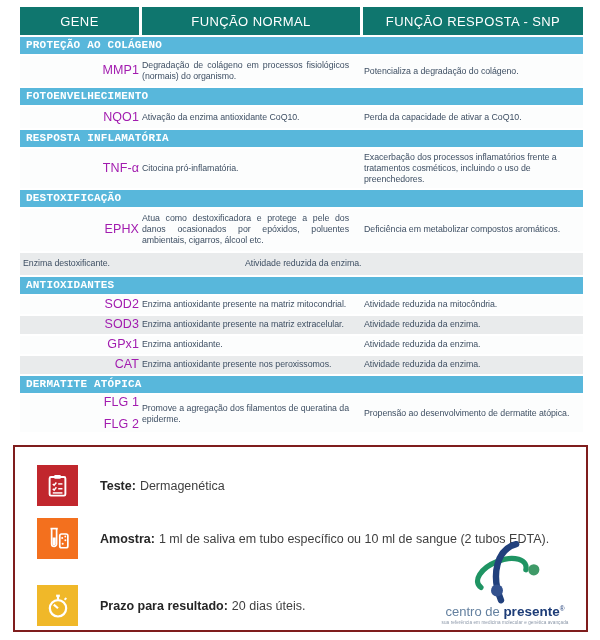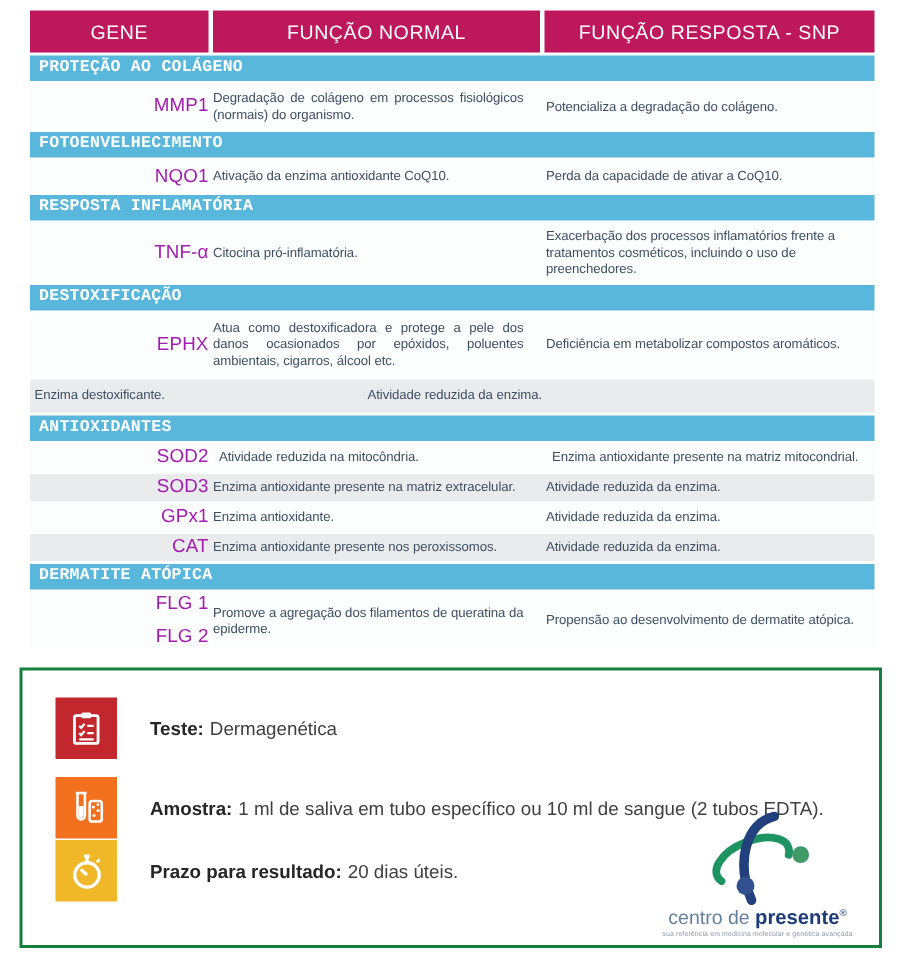--- a/index.html
+++ b/index.html
@@ -1,36 +1,36 @@
 <!DOCTYPE html>
 <html><head>
 <meta charset="utf-8">
 <style>
   html,body{margin:0;padding:0;background:#fff;}
   .page{position:relative;width:600px;height:640px;background:#fff;overflow:hidden;
         font-family:"Liberation Sans",sans-serif;}
   
   .gtable{position:absolute;left:20px;top:7px;width:563px;}
   .thead{display:flex;gap:3px;}
-  .th{background:#be185d;color:#fff;height:28px;display:flex;align-items:center;
+  .th{background:#0f766e;color:#fff;height:28px;display:flex;align-items:center;
       justify-content:center;font-size:13px;letter-spacing:.4px;}
   .th.c1{width:119px;}.th.c2{width:218px;}.th.c3{flex:1;}
   .secbar{margin-top:2px;background:#58b7db;color:#fff;font-weight:bold;font-size:11px;
           height:17px;line-height:17px;padding-left:6px;letter-spacing:.2px;font-family:Liberation Mono, monospace;}
   .row{display:flex;margin-top:2px;background:#fcfdfd;align-items:center;}
   .row.alt{background:#e9ebec;}
   .cell{font-size:8.8px;color:#3e4f63;line-height:1.25;letter-spacing:-.05px;}
   .gene{width:119px;text-align:right;color:#a21caf;font-size:12.5px;flex-shrink:0;
         letter-spacing:.1px;}
   .normal{width:207px;padding:3px 8px 3px 3px;text-align:justify;flex-shrink:0;}
   .altered{flex:1;padding:3px 3px 3px 7px;}
   .gene .g2{margin-top:6px;}
   
   .infobox{position:absolute;left:13px;top:445px;width:571px;height:183px;
-           border:2px solid #15803d;background:#fff;}
+           border:2px solid #7f1d1d;background:#fff;}
   .info-row{position:absolute;left:22px;display:flex;align-items:center;height:41px;}
   .icon-sq{width:41px;height:41px;display:flex;align-items:center;justify-content:center;
            flex-shrink:0;}
   .icon-sq.red{background:#c1272d;}
   .icon-sq.orange{background:#f3701e;}
   .icon-sq.yellow{background:#f0b829;}
   .info-text{margin-left:22px;font-size:12.5px;color:#3f3f3f;}
   .info-text .lbl{font-weight:bold;color:#262626;margin-right:4px;}
   
   .logo{position:absolute;right:5px;bottom:5px;width:152px;text-align:center;}
@@ -81,22 +81,22 @@
       <div class="cell altered">Deficiência em metabolizar compostos aromáticos.</div>
     </div>
     <div class="row alt" style="min-height:22px">
       <div class="cell normal">Enzima destoxificante.</div>
       <div class="cell altered">Atividade reduzida da enzima.</div>
     </div>
 
     <div class="secbar">ANTIOXIDANTES</div>
     <div class="row" style="min-height:18px">
       <div class="cell gene">SOD2</div>
+      <div class="cell normal">Enzima antioxidante presente na matriz mitocondrial.</div>
       <div class="cell altered">Atividade reduzida na mitocôndria.</div>
-      <div class="cell normal">Enzima antioxidante presente na matriz mitocondrial.</div>
     </div>
     <div class="row alt" style="min-height:18px">
       <div class="cell gene">SOD3</div>
       <div class="cell normal">Enzima antioxidante presente na matriz extracelular.</div>
       <div class="cell altered">Atividade reduzida da enzima.</div>
     </div>
     <div class="row" style="min-height:18px">
       <div class="cell gene">GPx1</div>
       <div class="cell normal">Enzima antioxidante.</div>
       <div class="cell altered">Atividade reduzida da enzima.</div>
@@ -149,21 +149,21 @@
           <circle cx="19" cy="13.6" r="0.9" fill="#fff"></circle>
           <circle cx="16.6" cy="16.6" r="0.9" fill="#fff"></circle>
           <circle cx="18.9" cy="10.2" r="0.8" fill="#fff"></circle>
         </svg>
       </div>
       <div class="info-text">
         <span class="lbl">Amostra:</span><span>1 ml de saliva em tubo específico ou 10 ml de sangue (2 tubos EDTA).</span>
       </div>
     </div>
 
-    <div class="info-row" style="top:113px">
+    <div class="info-row" style="top:138px">
       <div class="icon-sq yellow">
         <svg viewBox="0 0 24 24" width="28" height="28">
           <circle cx="12" cy="14" r="7" fill="none" stroke="#fff" stroke-width="1.9"></circle>
           <line x1="12" y1="14" x2="8.4" y2="10.8" stroke="#fff" stroke-width="1.8"></line>
           <line x1="10.4" y1="3.2" x2="13.6" y2="3.2" stroke="#fff" stroke-width="1.9"></line>
           <line x1="12" y1="3.2" x2="12" y2="6.4" stroke="#fff" stroke-width="1.9"></line>
           <line x1="17.6" y1="6.6" x2="19.2" y2="5.2" stroke="#fff" stroke-width="1.6"></line>
         </svg>
       </div>
       <div class="info-text">

